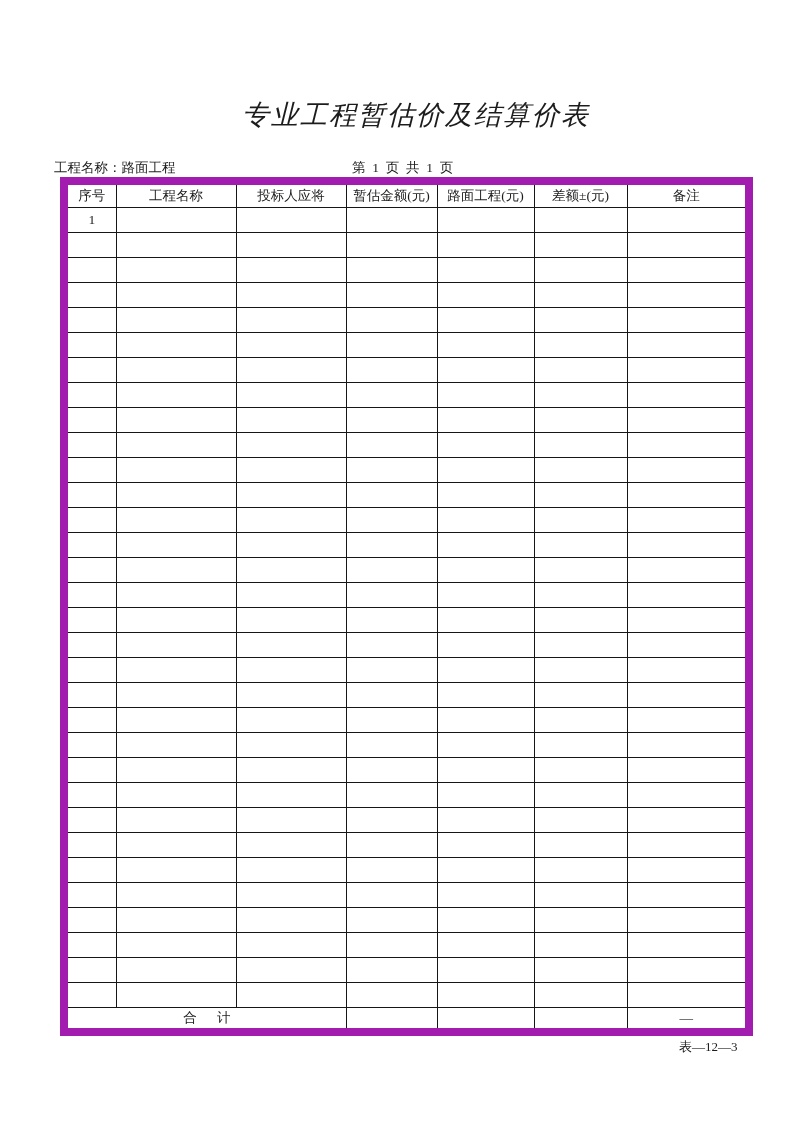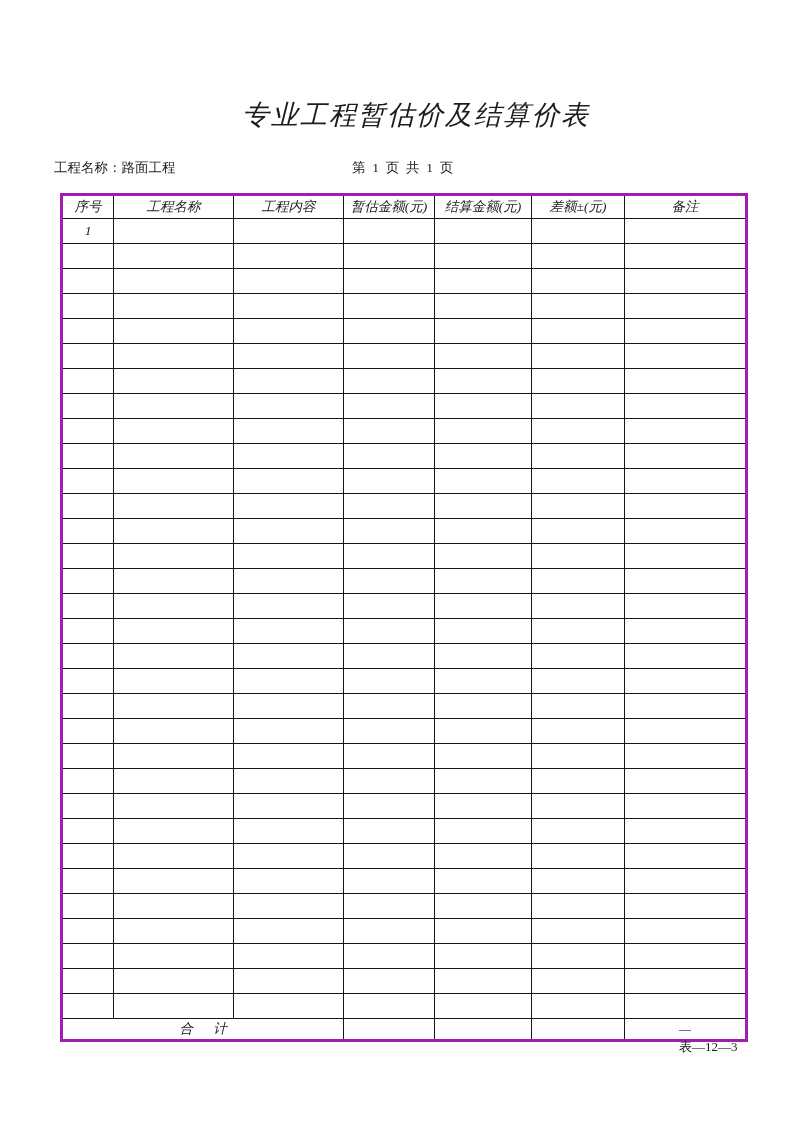--- a/index.html
+++ b/index.html
@@ -23,24 +23,23 @@
   .section-block {
     position:absolute; left:303px; top:145px;
     font-size:13.5px; line-height:13.8px; white-space:nowrap;
   }
   .page-indicator {
     position:absolute; left:60px; top:159px; width:685px;
     text-align:center; font-size:13.5px; white-space:pre;
   }
 
   table.price-table {
-    position:absolute; left:60px; top:193px; width:685px;
+    position:absolute; left:60px; top:177px; width:685px;
     border-collapse:collapse; table-layout:fixed;
-    border:3px solid #a21caf;
-    font-style:italic;
+    border:8px solid #a21caf;
   }
   .price-table th, .price-table td {
     border:1.5px solid #161616;
     padding:0; margin:0;
     text-align:center; vertical-align:middle;
     font-size:13.5px; font-weight:normal;
     height:24px; line-height:24px;
     overflow:hidden; white-space:pre;
   }
   .price-table thead th { height:22px; line-height:22px; }
@@ -74,23 +73,23 @@
         <col style="width: 110px;">
         <col style="width: 91px;">
         <col style="width: 97px;">
         <col style="width: 93px;">
         <col style="width: 122px;">
       </colgroup>
     <thead>
       <tr id="pt-header-row">
           <th>序号</th>
           <th>工程名称</th>
-          <th>工程内容</th>
+          <th>投标人应将</th>
           <th>暂估金额(元)</th>
-          <th>结算金额(元)</th>
+          <th>路面工程(元)</th>
           <th>差额±(元)</th>
           <th>备注</th>
         </tr>
     </thead>
     <tbody id="pt-body">
         <tr>
           <td>1</td>
           <td>&nbsp;</td>
           <td>&nbsp;</td>
           <td>&nbsp;</td>

